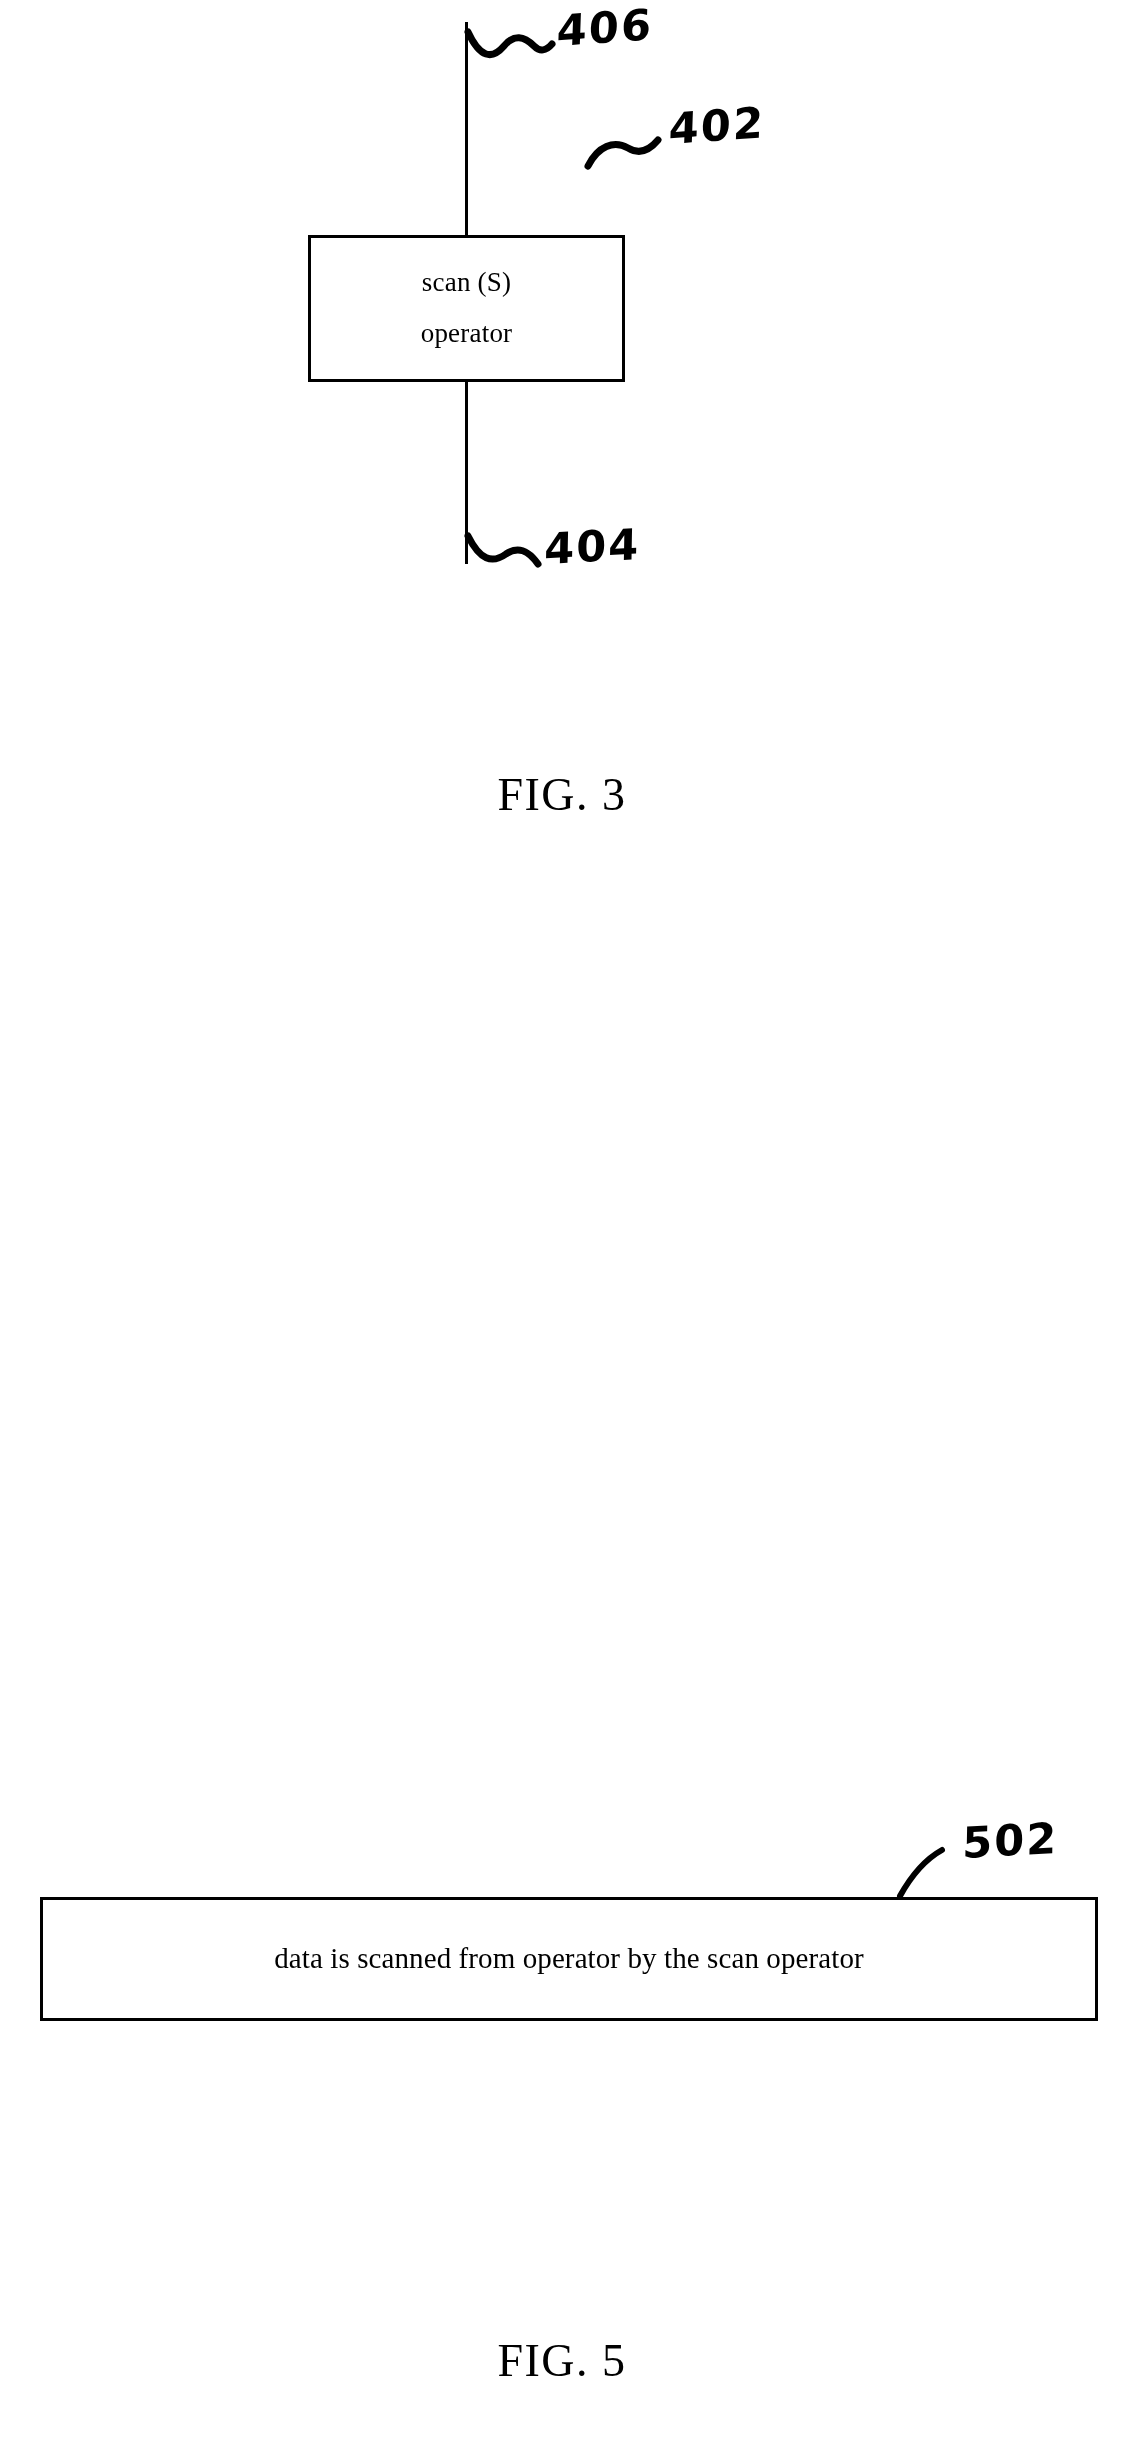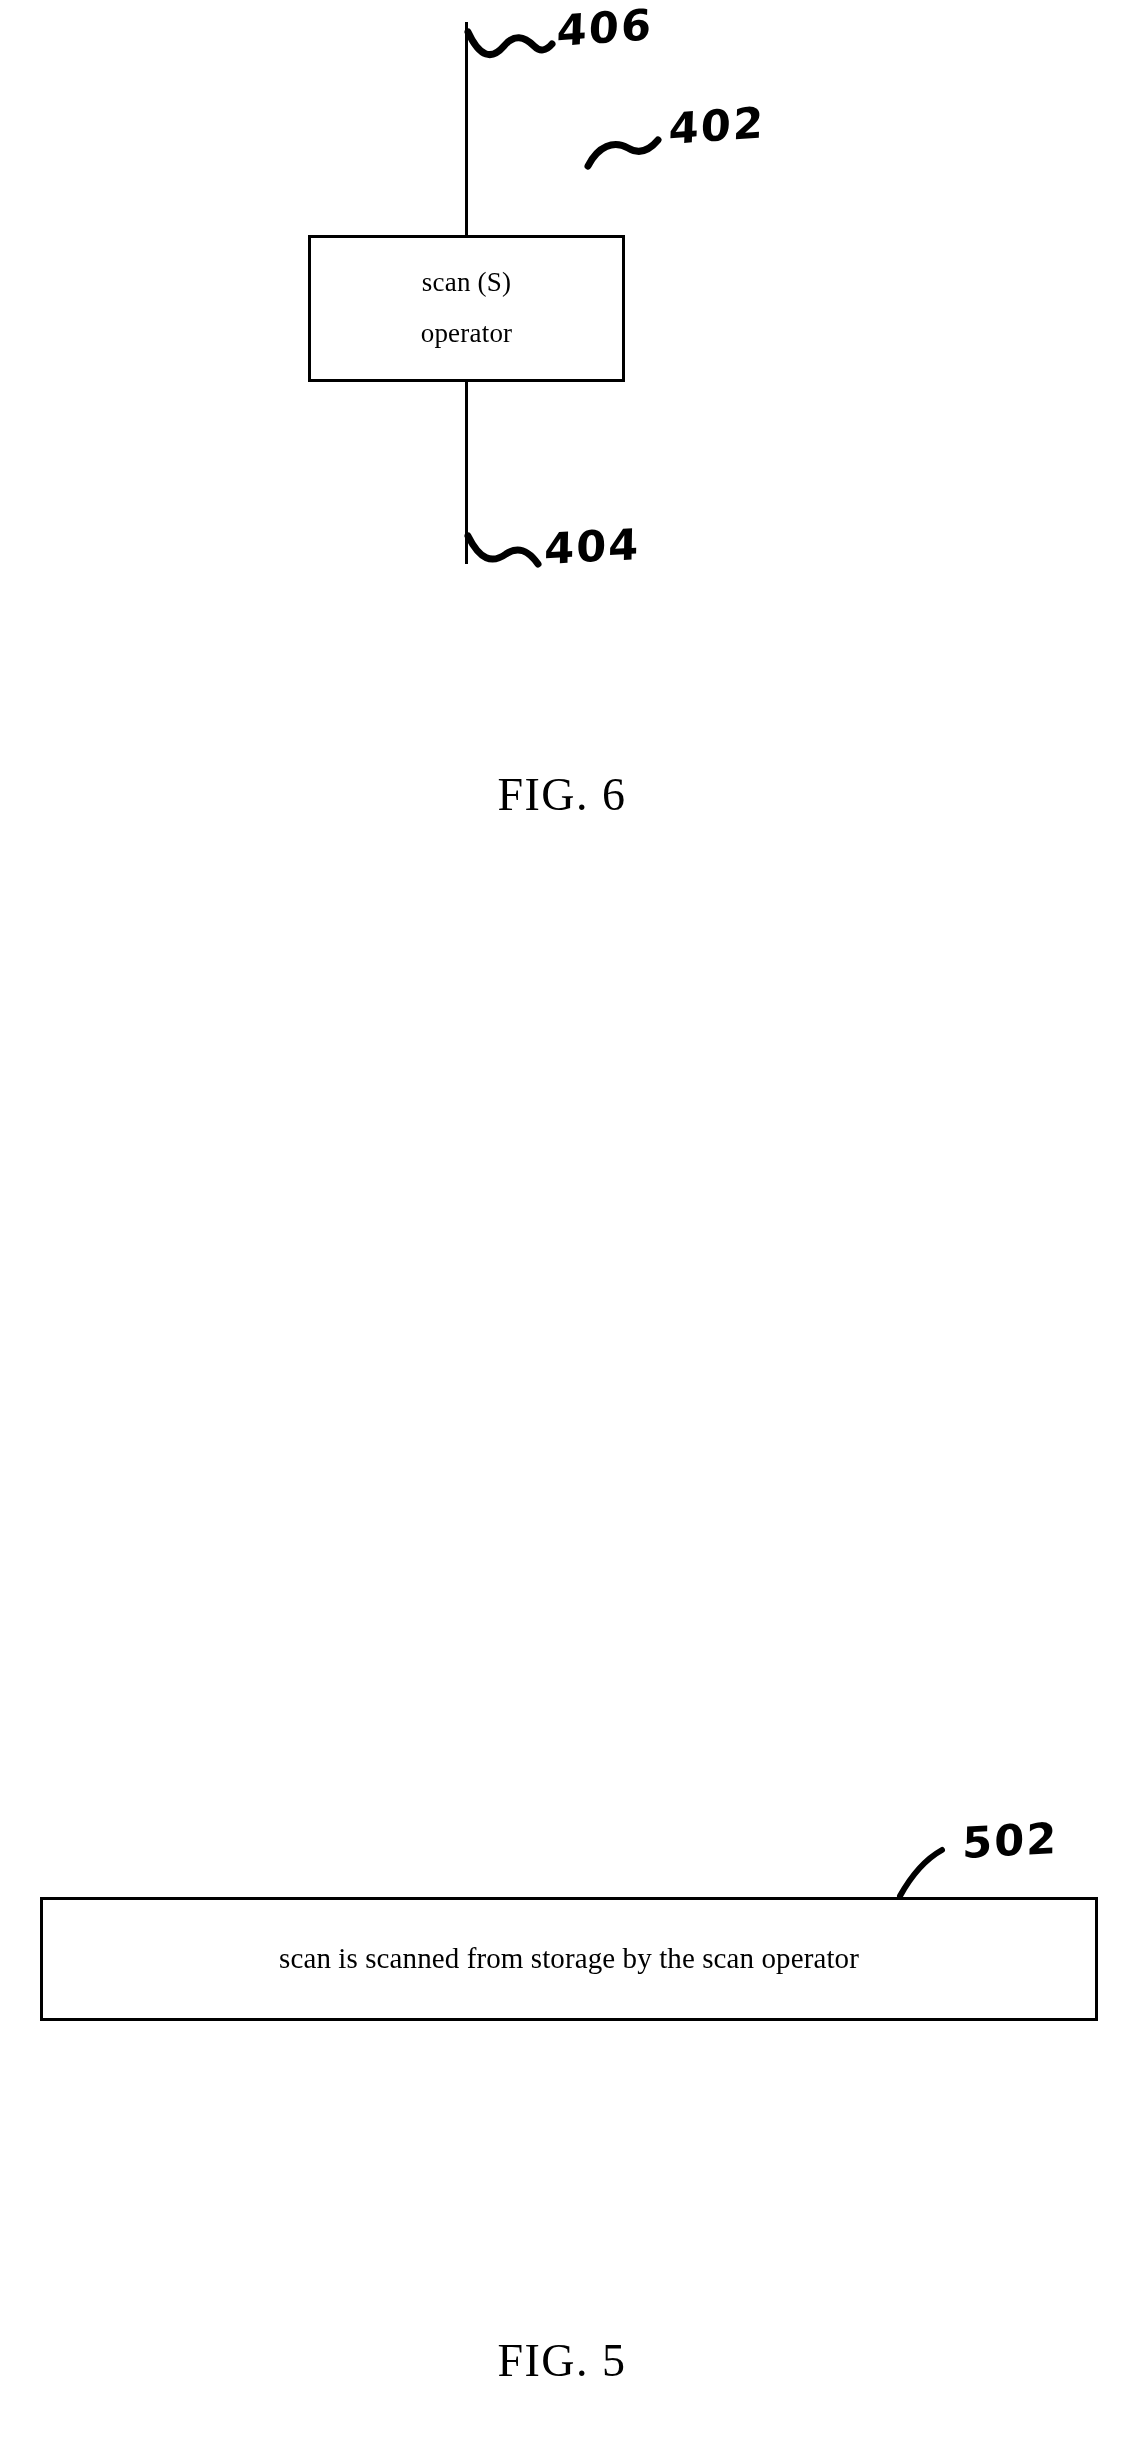--- a/index.html
+++ b/index.html
@@ -139,31 +139,31 @@
     <span class="refnum" style="left:668px; top:108px;">402</span>
 
     <div class="vline" style="left:465px; top:382px; height:182px;"></div>
 
     <svg class="leader" style="left:466px; top:530px;" width="82" height="46" viewBox="0 0 82 46">
       <path d="M2 6 C 14 30, 26 34, 40 24 C 52 16, 62 20, 72 34"></path>
     </svg>
 
     <span class="refnum tilt-small" style="left:544px; top:528px;">404</span>
 
-    <div class="fig-caption" style="top:768px;">FIG. 6</div>
+    <div class="fig-caption" style="top:768px;">FIG. 3</div>
   </div>
 
   <div>
 
     <svg class="leader thin" style="left:896px; top:1838px;" width="56" height="62" viewBox="0 0 56 62">
       <path d="M4 58 C 14 40, 28 22, 46 12"></path>
     </svg>
 
     <span class="refnum tilt-small" style="left:962px; top:1822px;">502</span>
 
     <div class="stmt-box" style="left:40px; top:1897px; width:1058px; height:124px;">
-      <span class="stmt-text">scan is scanned from storage by the scan operator</span>
+      <span class="stmt-text">data is scanned from operator by the scan operator</span>
     </div>
 
     <div class="fig-caption" style="top:2334px;">FIG. 5</div>
   </div>
 
 </div>
 
 </body></html>

